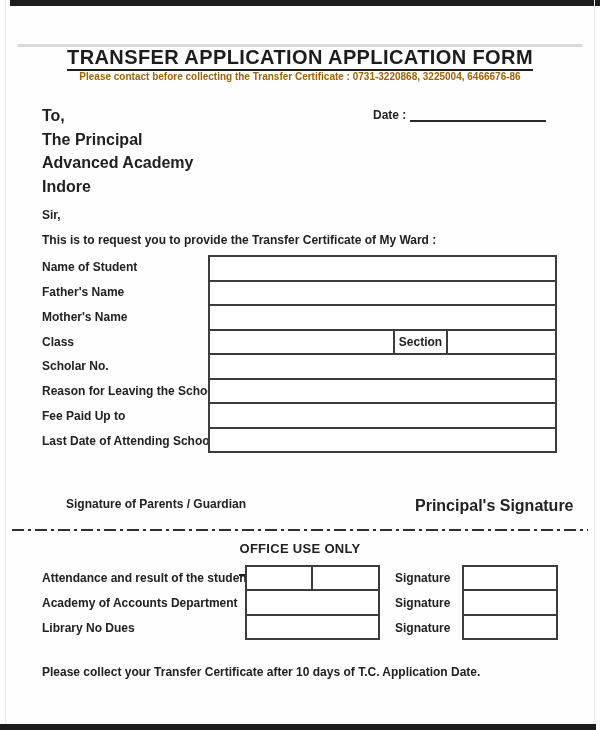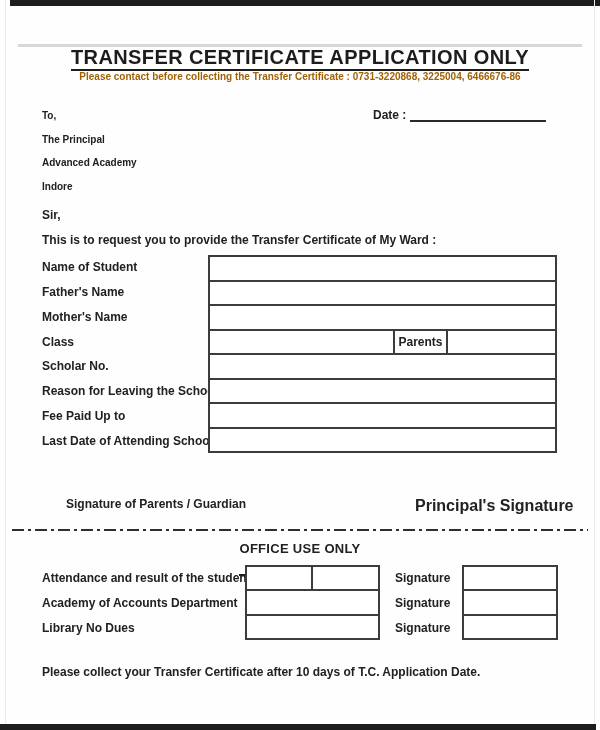--- a/index.html
+++ b/index.html
@@ -27,21 +27,21 @@
     text-align: center; font-size: 20px; font-weight: bold; letter-spacing: .4px;
     color: #1c1c1c;
   }
   .title span { border-bottom: 2px solid #1c1c1c; padding-bottom: 1px; }
 
   .subtitle {
     position: absolute; top: 71px; left: 0; right: 0;
     text-align: center; font-size: 10px; font-weight: bold; color: #a16207;
   }
 
-  .recipient { position: absolute; left: 42px; top: 104px; font-size: 10px; font-weight: bold; }
+  .recipient { position: absolute; left: 42px; top: 104px; font-size: 16px; font-weight: bold; }
   .recipient div { line-height: 23.5px; }
 
   .date-wrap { position: absolute; left: 373px; top: 108px; font-size: 12px; font-weight: bold; white-space: nowrap; }
   .date-line { display: inline-block; width: 136px; height: 12px; border-bottom: 2px solid #2a2a2a; margin-left: 4px; vertical-align: bottom; }
 
   .salutation { position: absolute; left: 42px; top: 208px; font-size: 12px; font-weight: bold; text-align: right; }
   .request    { position: absolute; left: 42px; top: 233px; font-size: 12px; font-weight: bold; }
 
   
   .field-labels { position: absolute; left: 42px; top: 255px; height: 198px; width: 165px;
@@ -99,21 +99,21 @@
 
 <div class="page">
 
   <div class="bar-top"></div>
   <div class="edge-left"></div>
   <div class="edge-right"></div>
 
   <div class="title-rule"></div>
 
   <div class="title">
-    <span>TRANSFER CERTIFICATE APPLICATION ONLY</span>
+    <span>TRANSFER APPLICATION APPLICATION FORM</span>
   </div>
 
   <div class="subtitle">Please contact before collecting the Transfer Certificate : 0731-3220868, 3225004, 6466676-86</div>
 
   <div class="recipient">
     <div>To,</div>
     <div>The Principal</div>
     <div>Advanced Academy</div>
     <div>Indore</div>
   </div>
@@ -135,21 +135,21 @@
     <div class="flabel">Fee Paid Up to</div>
     <div class="flabel">Last Date of Attending School</div>
   </div>
 
   <div class="main-table">
     <div class="mt-row"></div>
     <div class="mt-row"></div>
     <div class="mt-row"></div>
     <div class="mt-row">
       <div class="class-cell"></div>
-      <div class="section-label">Parents</div>
+      <div class="section-label">Section</div>
       <div class="section-cell"></div>
     </div>
     <div class="mt-row"></div>
     <div class="mt-row"></div>
     <div class="mt-row"></div>
     <div class="mt-row"></div>
   </div>
 
   <div class="sig-parents">Signature of Parents / Guardian</div>
   <div class="sig-principal">Principal's Signature</div>

